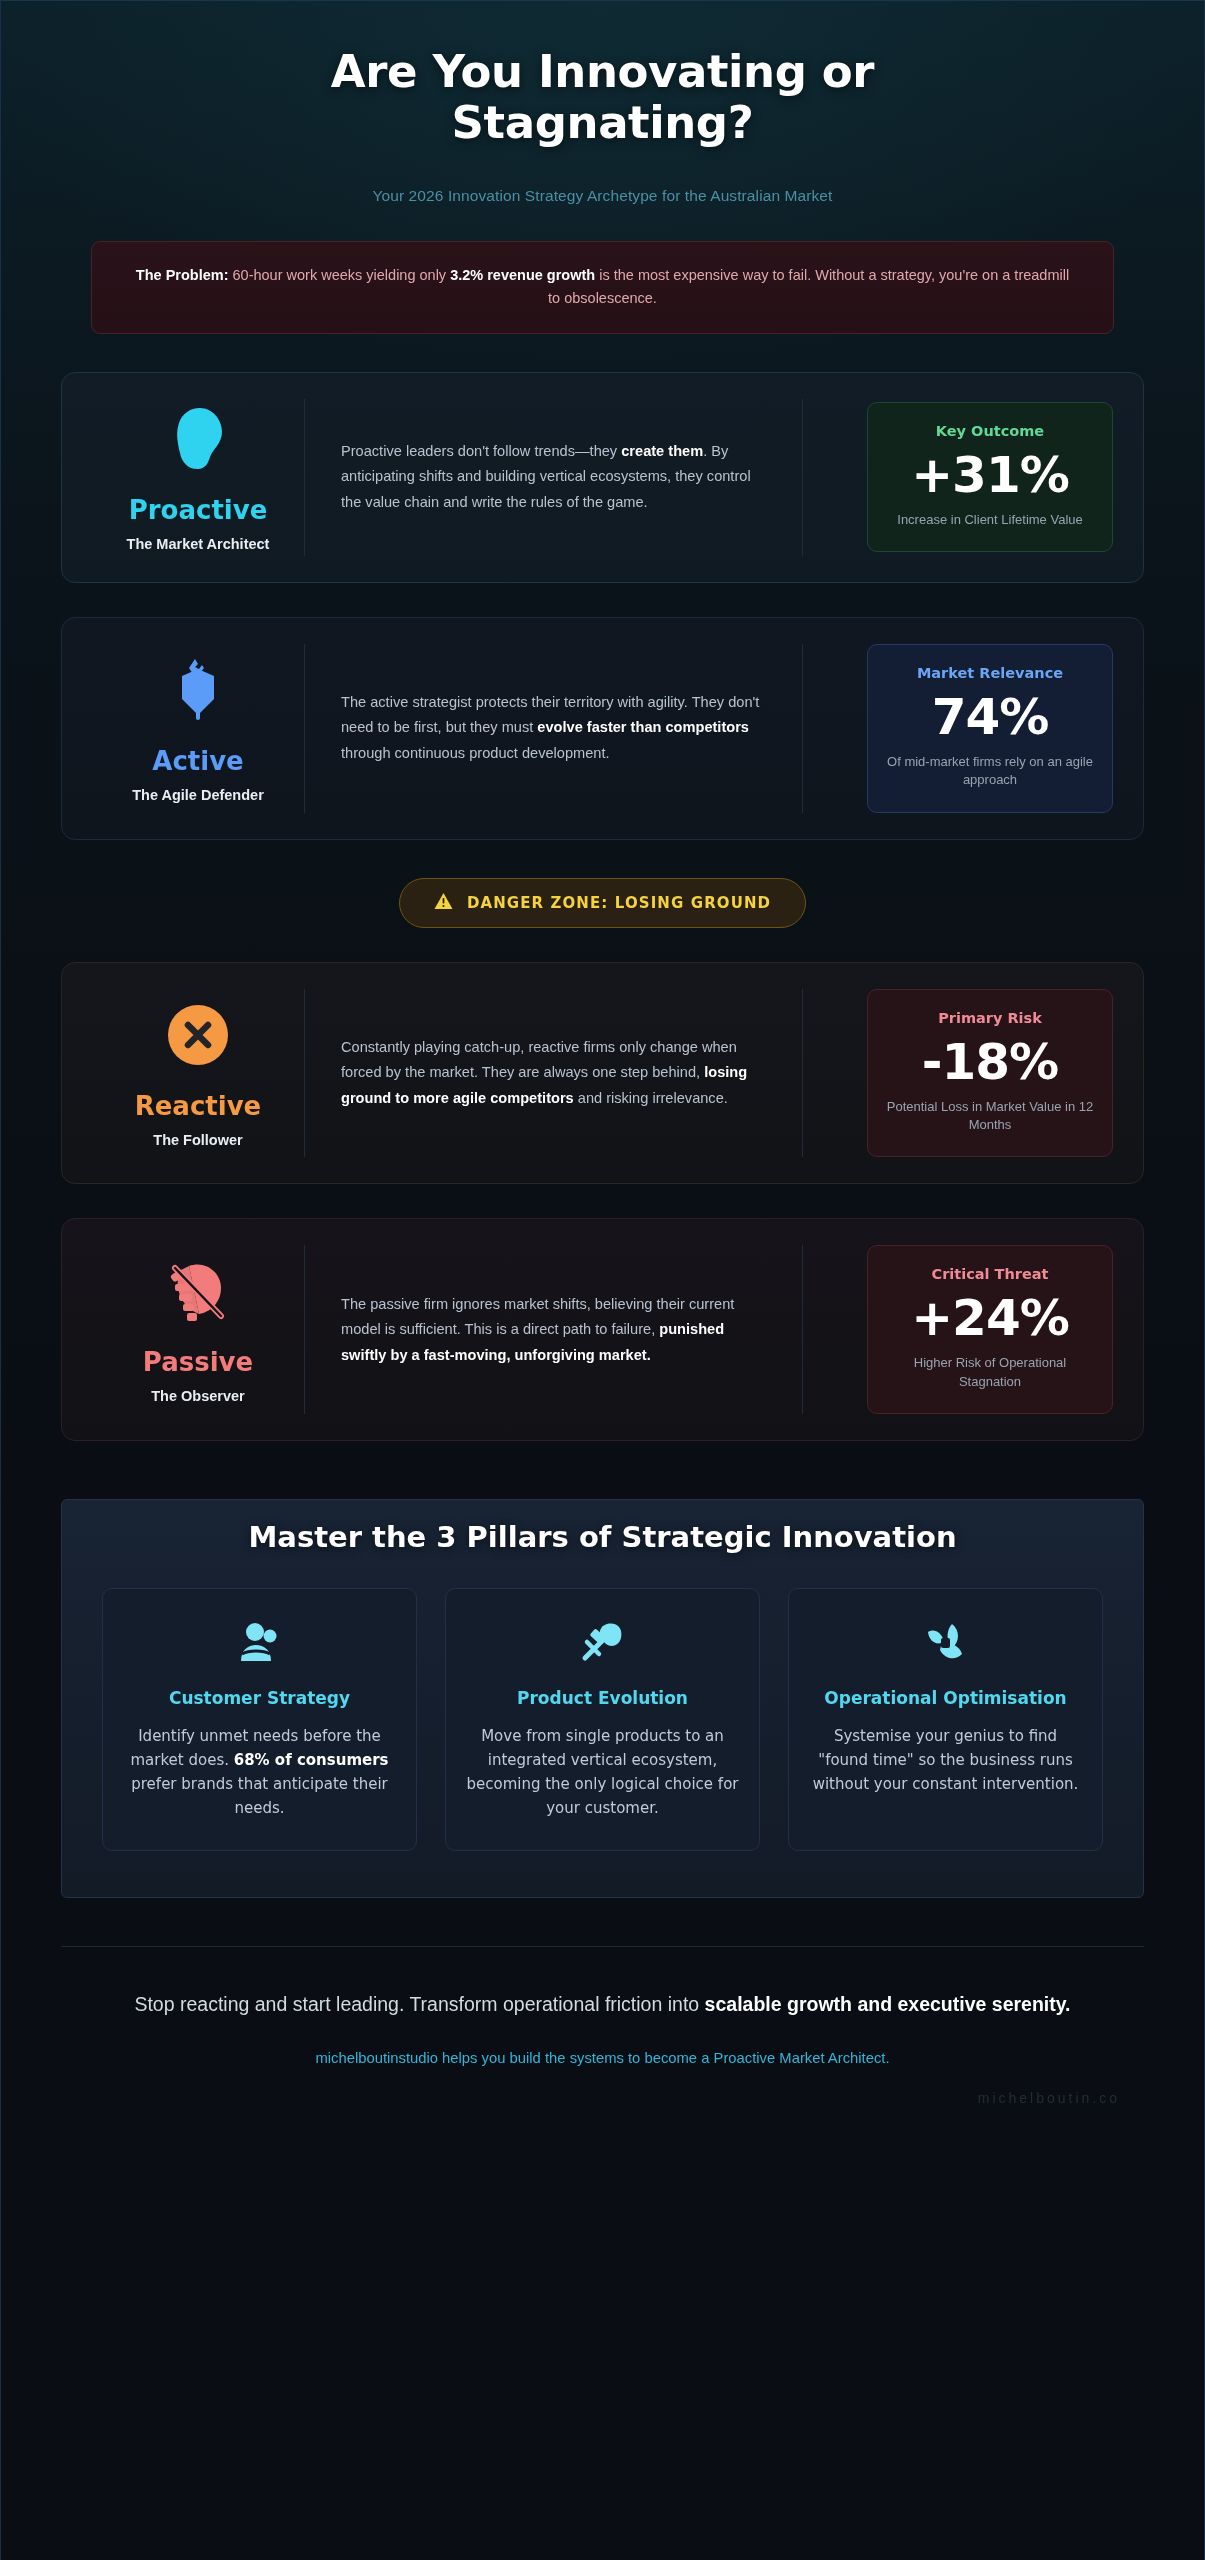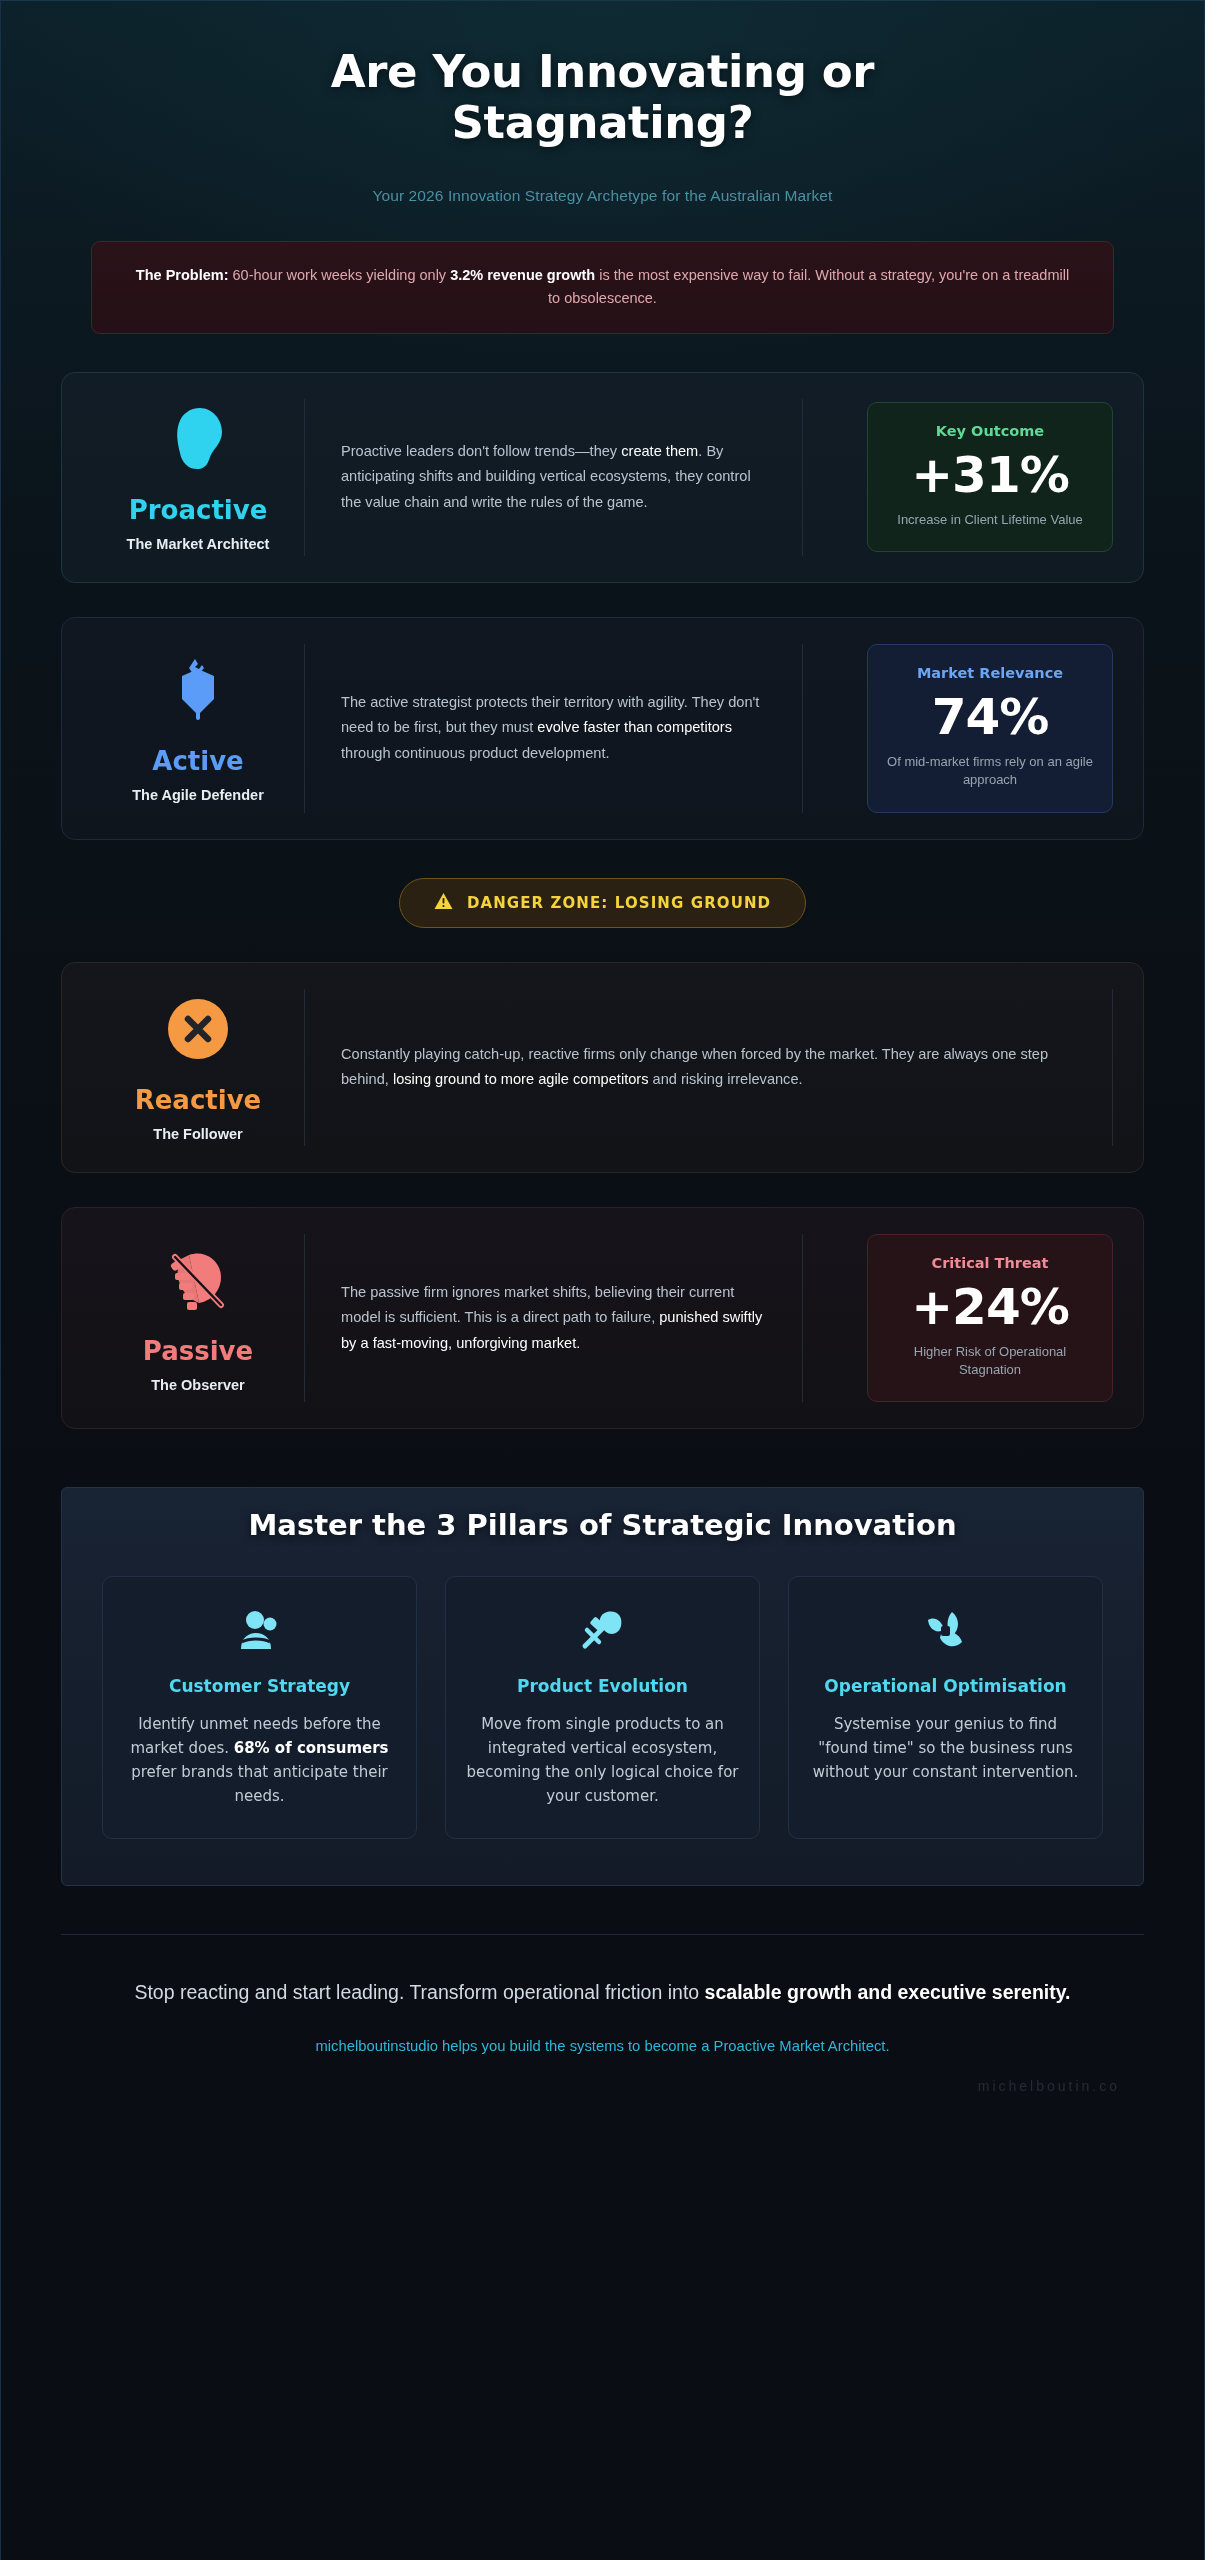--- a/index.html
+++ b/index.html
@@ -134,21 +134,21 @@
     border-right: 1px solid #222c38;
     padding: 4px 38px 4px 36px;
     display: flex;
     align-items: center;
   }
   .card-mid p {
     font-size: 14.6px;
     line-height: 1.74;
     color: #b8c3cf;
   }
-  .card-mid b { color: #ffffff; font-weight: 400; }
+  .card-mid b { color: #ffffff; font-weight: 700; }
 
   .card-right {
     flex: 0 0 310px;
     width: 310px;
     padding-left: 30px;
     display: flex;
     align-items: center;
   }
 
   .stat {
@@ -367,20 +367,27 @@
           <svg width="62" height="62" viewBox="0 0 62 62" aria-hidden="true">
             <circle cx="31" cy="31" r="30" fill="#f59a42"></circle>
             <path d="M21 21 L41 41 M41 21 L21 41" stroke="#23242a" stroke-width="6.5" stroke-linecap="round"></path>
           </svg>
         </div>
         <div class="arch-name c-reactive">Reactive</div>
         <div class="arch-sub">The Follower</div>
       </div>
       <div class="card-mid">
         <p><span>Constantly playing catch-up, reactive firms only change when forced by the market. They are always one step behind, </span><b>losing ground to more agile competitors</b><span> and risking irrelevance.</span></p>
+      </div>
+      <div class="card-right">
+        <div class="stat dred">
+          <div class="stat-label">Primary Risk</div>
+          <div class="stat-value">-18%</div>
+          <div class="stat-caption">Potential Loss in Market Value in 12 Months</div>
+        </div>
       </div>
     </div>
 
     <div class="card passive">
       <div class="card-left">
         <div class="icon-slot">
           <svg width="62" height="66" viewBox="0 0 62 66" aria-hidden="true">
             <path d="M22 8 C38 2 54 14 54 30 C54 44 44 54 32 56 Z" fill="#f27b7b"></path>
             <path d="M14 12 C8 22 10 38 20 48 C26 54 32 56 32 56 L22 8 Z" fill="#f27b7b" opacity="0.95"></path>
             <rect x="4" y="14" width="12" height="8" rx="3" transform="rotate(-35 10 18)" fill="#f27b7b"></rect>

